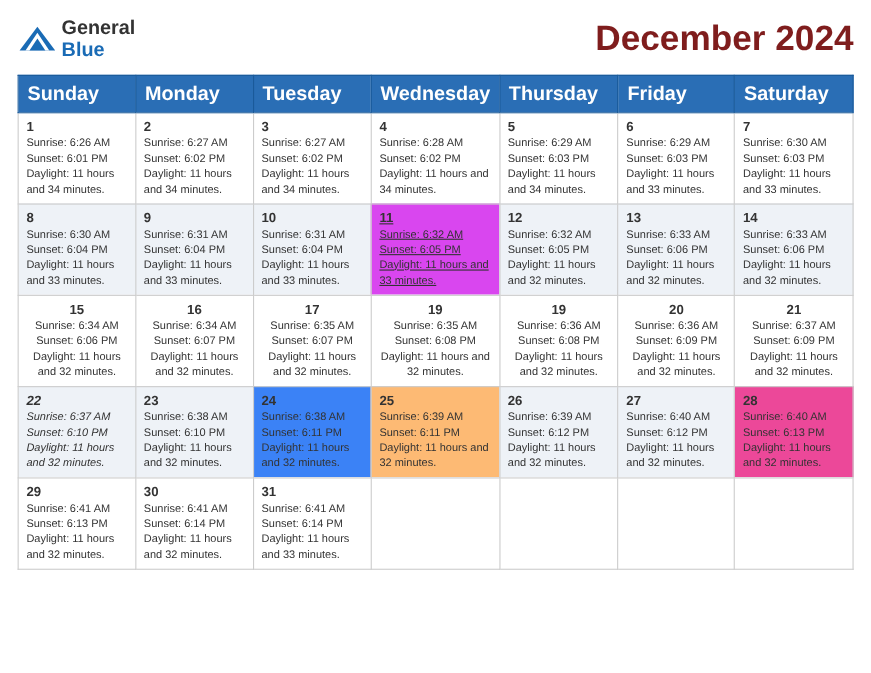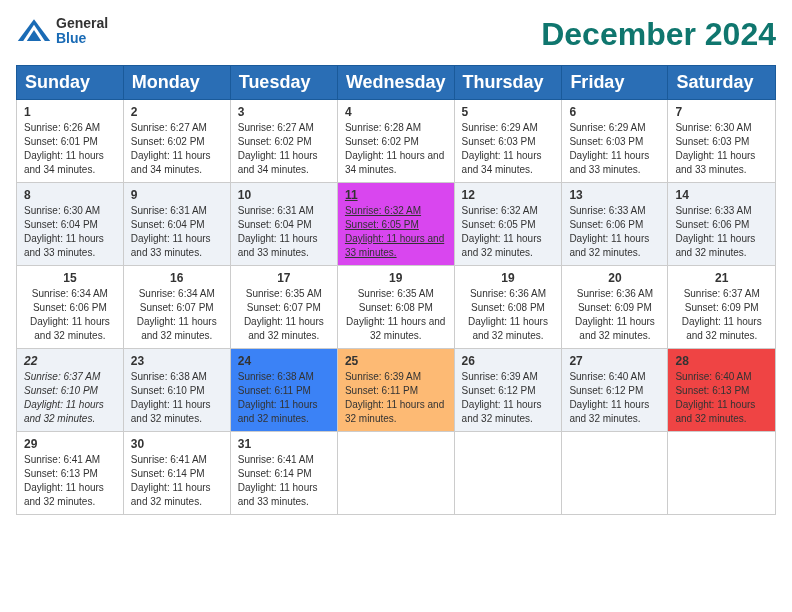--- a/index.html
+++ b/index.html
@@ -15,37 +15,37 @@
       justify-content: space-between;
       align-items: flex-start;
       margin-bottom: 12px;
     }
     .logo {
       display: flex;
       align-items: center;
       gap: 4px;
     }
     .logo-text {
-      font-size: 14px;
+      font-size: 18px;
       font-weight: bold;
       line-height: 1.1;
     }
     .logo-general { color: #333; }
     .logo-blue { color: #1a6bb5; }
     .logo-icon {
       width: 36px;
       height: 28px;
     }
     .title-block {
       text-align: right;
     }
     .month-year {
       font-size: 32px;
       font-weight: bold;
-      color: #0f766e;
+      color: #7f1d1d;
     }
     .location {
       font-size: 15px;
       color: #444;
     }
     .calendar {
       width: 100%;
       border-collapse: collapse;
     }
     .calendar th {
@@ -233,21 +233,21 @@
         <span class="day-info">Sunrise: 6:39 AM<br>Sunset: 6:11 PM<br>Daylight: 11 hours and 32 minutes.</span>
       </td>
         <td style="background: rgb(238, 242, 247);">
         <span class="day-num">26</span>
         <span class="day-info">Sunrise: 6:39 AM<br>Sunset: 6:12 PM<br>Daylight: 11 hours and 32 minutes.</span>
       </td>
         <td style="background: rgb(238, 242, 247);">
         <span class="day-num">27</span>
         <span class="day-info">Sunrise: 6:40 AM<br>Sunset: 6:12 PM<br>Daylight: 11 hours and 32 minutes.</span>
       </td>
-        <td style="background: #ef4444;">
+        <td style="background: #ec4899;">
         <span class="day-num">28</span>
         <span class="day-info">Sunrise: 6:40 AM<br>Sunset: 6:13 PM<br>Daylight: 11 hours and 32 minutes.</span>
       </td>
       </tr>
       <tr class="week-row" style="background: rgb(255, 255, 255);">
         <td>
         <span class="day-num">29</span>
         <span class="day-info">Sunrise: 6:41 AM<br>Sunset: 6:13 PM<br>Daylight: 11 hours and 32 minutes.</span>
       </td>
         <td>

